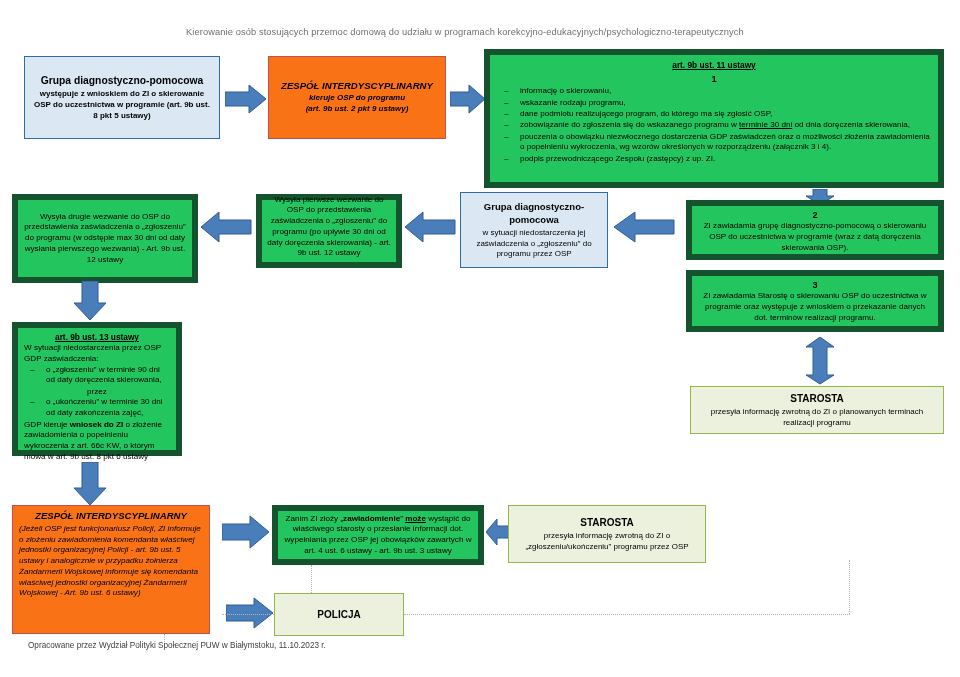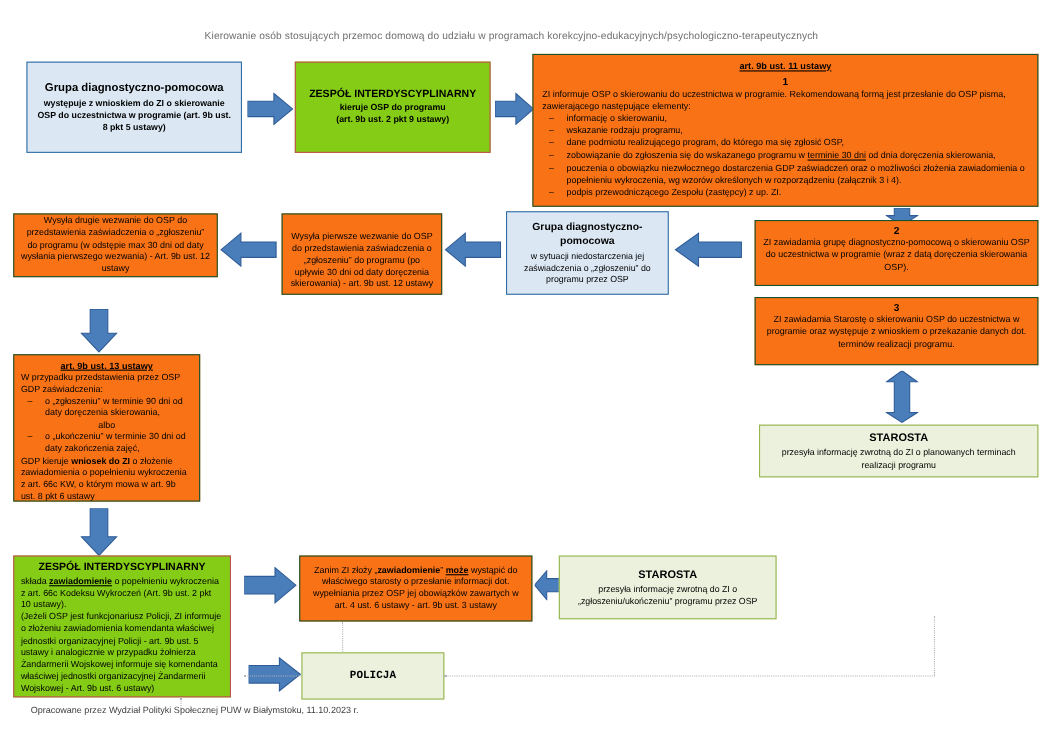--- a/index.html
+++ b/index.html
@@ -37,29 +37,30 @@
     padding: 4px 6px;
     font-size: 8.1px;
     line-height: 1.33;
   }
   .box.blue {
     border: 1.4px solid #2f6ba5;
     background: #dbe8f4;
   }
   .box.pink {
     border: 1.4px solid #c0504d;
-    background: #84cc16;
+    background: #f97316;
+    font-style: italic;
   }
   .box.green {
     border: 1.4px solid #94b64c;
     background: #ecf1dd;
   }
   .box.plain {
-    border: 1px solid #14532d;
-    background: #f97316;
+    border: 6px solid #14532d;
+    background: #22c55e;
   }
 
   .ctr { text-align: center; }
   .lft { text-align: left; }
   .hd  { font-weight: bold; }
   .u   { text-decoration: underline; }
   .num { font-weight: bold; font-size: 9.2px; }
 
   .hdr-blue {
     font-weight: bold;
@@ -149,21 +150,20 @@
 
   <div class="arrow" style="left:450px; top:84px;">
     <svg width="36" height="30" viewBox="0 0 36 30">
       <path d="M0,8 L19,8 L19,1 L35,15 L19,29 L19,22 L0,22 Z" fill="#4a7ebb" stroke="#2f5c96" stroke-width="1"></path>
     </svg>
   </div>
 
   <div class="abs box plain lft" style="left:484px; top:49px; width:460px; height:139px; padding:5px 8px 4px 8px;">
     <div class="ctr hd u" style="font-size:8.3px;">art. 9b ust. 11 ustawy</div>
     <div class="ctr num" style="margin:2px 0 1px 0;">1</div>
-    <div>ZI informuje OSP o skierowaniu do uczestnictwa w programie. Rekomendowaną formą jest przesłanie do OSP pisma, zawierającego następujące elementy:</div>
     <ul class="dash">
       <li>informację o skierowaniu,</li>
       <li>wskazanie rodzaju programu,</li>
       <li>dane podmiotu realizującego program, do którego ma się zgłosić OSP,</li>
       <li id="art11-b4">zobowiązanie do zgłoszenia się do wskazanego programu w <span class="u">terminie 30 dni</span> od dnia doręczenia skierowania,</li>
       <li>pouczenia o obowiązku niezwłocznego dostarczenia GDP zaświadczeń oraz o możliwości złożenia zawiadomienia o popełnieniu wykroczenia, wg wzorów określonych w rozporządzeniu (załącznik 3 i 4).</li>
       <li>podpis przewodniczącego Zespołu (zastępcy) z up. ZI.</li>
     </ul>
   </div>
 
@@ -214,52 +214,51 @@
   <div class="abs box plain ctr" style="left:256px; top:194px; width:146px; height:74px; display:flex; flex-direction:column; justify-content:flex-end; padding:3px 5px;">
     <span>Wysyła pierwsze wezwanie do  OSP do przedstawienia zaświadczenia o „zgłoszeniu” do programu (po upływie 30 dni od daty doręczenia skierowania) - art. 9b ust. 12 ustawy</span>
   </div>
 
   <div class="arrow" style="left:200px; top:211px;">
     <svg width="52" height="32" viewBox="0 0 52 32">
       <path d="M51,9 L19,9 L19,1 L1,16 L19,31 L19,23 L51,23 Z" fill="#4a7ebb" stroke="#2f5c96" stroke-width="1"></path>
     </svg>
   </div>
 
-  <div class="abs box plain ctr" style="left:12px; top:194px; width:186px; height:58px; display:flex; flex-direction:column; justify-content:center; padding:3px 6px;">
+  <div class="abs box plain ctr" style="left:12px; top:194px; width:186px; height:89px; display:flex; flex-direction:column; justify-content:center; padding:3px 6px;">
     <span>Wysyła drugie wezwanie do OSP do przedstawienia zaświadczenia o „zgłoszeniu” do programu (w odstępie max 30 dni od daty wysłania pierwszego wezwania) - Art. 9b ust. 12 ustawy</span>
   </div>
 
   <div class="arrow" style="left:73px; top:281px;">
     <svg width="34" height="40" viewBox="0 0 34 40">
       <path d="M9,0 L25,0 L25,22 L33,22 L17,39 L1,22 L9,22 Z" fill="#4a7ebb" stroke="#2f5c96" stroke-width="1"></path>
     </svg>
   </div>
 
   <div class="abs box plain lft" style="left:12px; top:322px; width:170px; height:134px; padding:4px 6px;">
     <div class="ctr hd u" style="font-size:8.3px;">art. 9b ust. 13 ustawy</div>
-    <div>W przypadku przedstawienia przez OSP GDP zaświadczenia:</div>
+    <div>W sytuacji niedostarczenia przez OSP GDP zaświadczenia:</div>
     <ul class="dash">
       <li>o „zgłoszeniu” w terminie 90 dni od daty doręczenia skierowania,</li>
     </ul>
-    <div class="ctr">albo</div>
+    <div class="ctr">przez</div>
     <ul class="dash">
       <li>o „ukończeniu” w terminie 30 dni od daty zakończenia zajęć,</li>
     </ul>
     <div id="art13-tail">GDP kieruje <b>wniosek do ZI</b> o złożenie zawiadomienia o popełnieniu wykroczenia z art. 66c KW, o którym mowa w art. 9b ust. 8 pkt 6 ustawy</div>
   </div>
 
   <div class="arrow" style="left:73px; top:462px;">
     <svg width="34" height="44" viewBox="0 0 34 44">
       <path d="M9,0 L25,0 L25,26 L33,26 L17,43 L1,26 L9,26 Z" fill="#4a7ebb" stroke="#2f5c96" stroke-width="1"></path>
     </svg>
   </div>
 
   <div class="abs box pink lft" style="left:12px; top:505px; width:198px; height:129px; padding:4px 6px;">
     <div class="ctr hdr-pink" style="font-size:9.6px; margin-bottom:1px;">ZESPÓŁ INTERDYSCYPLINARNY</div>
-    <div id="zi-bottom-p1">składa <b class="u">zawiadomienie</b> o popełnieniu wykroczenia z art. 66c Kodeksu Wykroczeń (Art. 9b ust. 2 pkt 10 ustawy).</div>
     <div>(Jeżeli OSP jest funkcjonariusz Policji, ZI informuje o złożeniu zawiadomienia komendanta właściwej jednostki organizacyjnej Policji - art. 9b ust. 5 ustawy i analogicznie w przypadku żołnierza Żandarmerii Wojskowej informuje się komendanta właściwej jednostki organizacyjnej Żandarmerii Wojskowej - Art. 9b ust. 6 ustawy)</div>
   </div>
 
   <div class="arrow" style="left:222px; top:515px;">
     <svg width="48" height="34" viewBox="0 0 48 34">
       <path d="M0,9 L28,9 L28,1 L47,17 L28,33 L28,25 L0,25 Z" fill="#4a7ebb" stroke="#2f5c96" stroke-width="1"></path>
     </svg>
   </div>
 
   <div class="abs box plain ctr" style="left:272px; top:505px; width:212px; height:60px; display:flex; flex-direction:column; justify-content:center; padding:18px 6px;">
@@ -277,21 +276,21 @@
     <span class="sub">przesyła informację zwrotną do ZI o „zgłoszeniu/ukończeniu” programu przez OSP</span>
   </div>
 
   <div class="arrow" style="left:226px; top:597px;">
     <svg width="48" height="32" viewBox="0 0 48 32">
       <path d="M0,8 L28,8 L28,1 L47,16 L28,31 L28,24 L0,24 Z" fill="#4a7ebb" stroke="#2f5c96" stroke-width="1"></path>
     </svg>
   </div>
 
   <div class="abs box green ctr" style="left:274px; top:593px; width:130px; height:43px; display:flex; flex-direction:column; justify-content:center;">
-    <span class="hdr-green" style="margin-bottom:0;font-family:Liberation Mono, monospace;">POLICJA</span>
+    <span class="hdr-green" style="margin-bottom:0;">POLICJA</span>
   </div>
 
   <div class="dots" style="left:222px; top:614px; width:52px;"></div>
   <div class="dots" style="left:404px; top:614px; width:446px;"></div>
   <div class="dots-v" style="left:849px; top:560px; height:54px;"></div>
   <div class="dots-v" style="left:164px; top:634px; height:12px;"></div>
   <div class="dots-v" style="left:311px; top:565px; height:28px;"></div>
 
   <div class="abs footer" style="left:28px; top:641px;">Opracowane przez Wydział Polityki Społecznej PUW w Białymstoku, 11.10.2023 r.</div>
 

